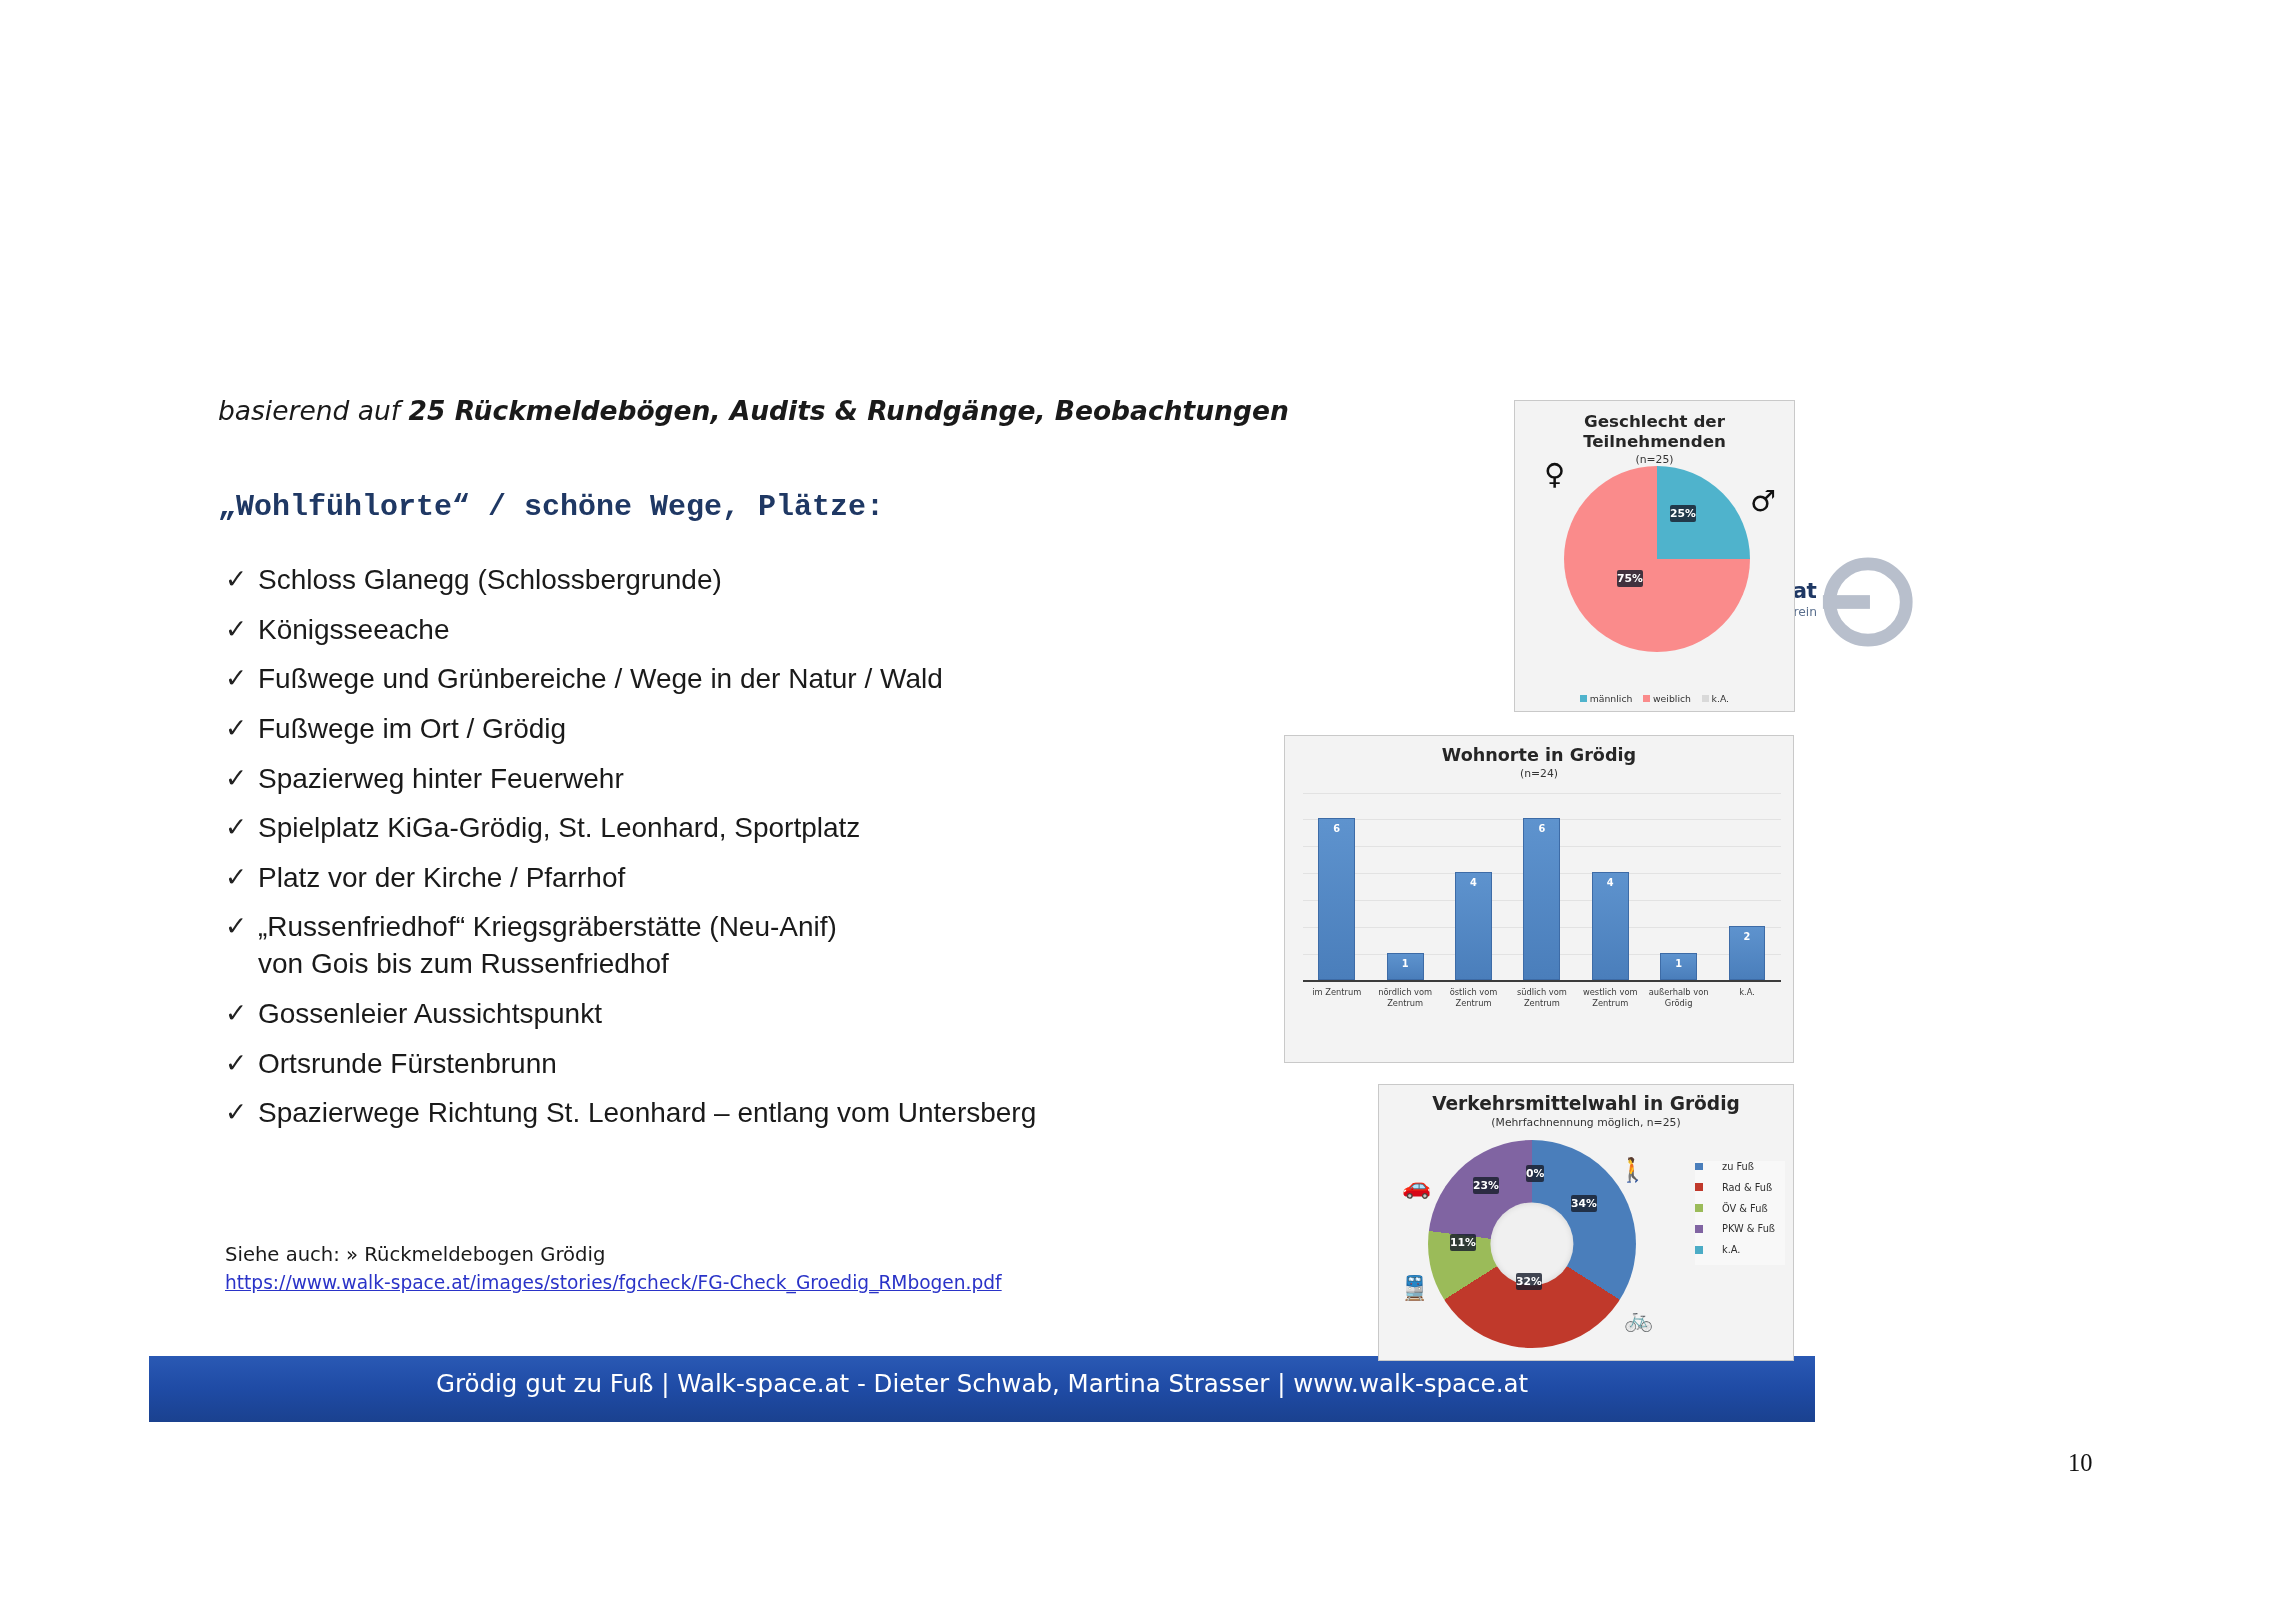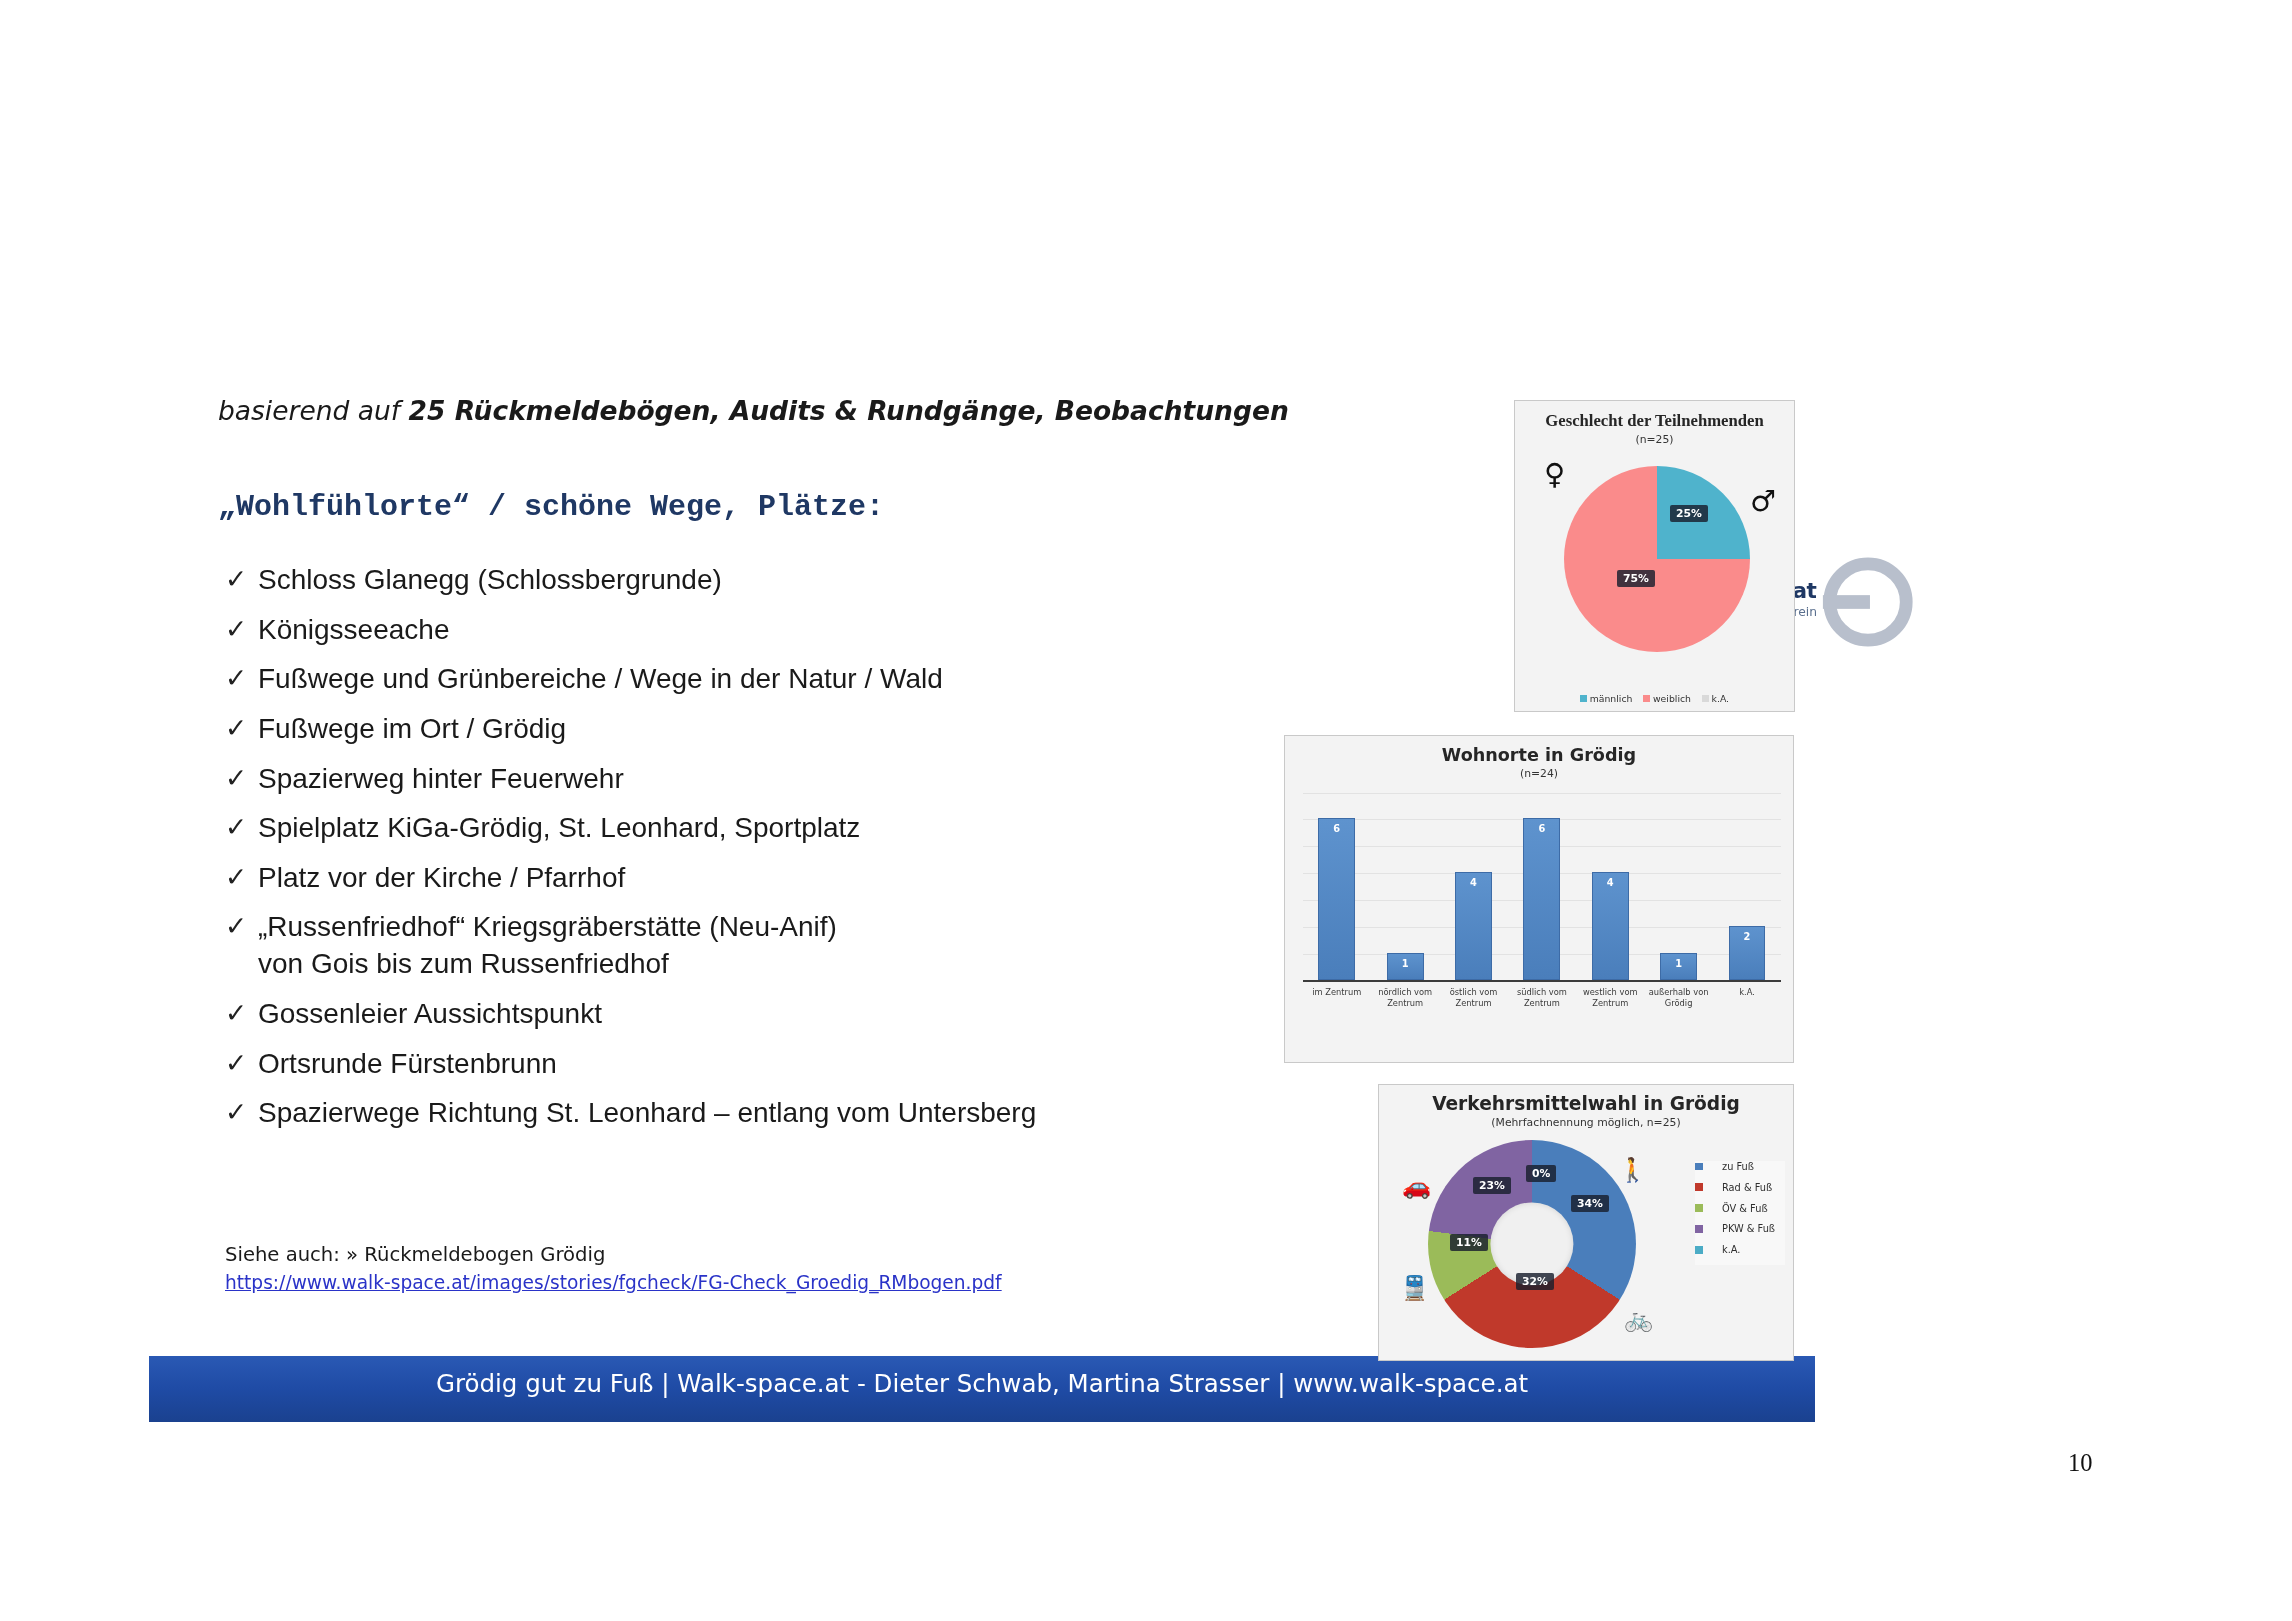--- a/index.html
+++ b/index.html
@@ -201,37 +201,37 @@
     font-family: "DejaVu Sans", sans-serif;
   }
 
   
   #pie-card {
     left: 1365px;
     top: 137px;
     width: 281px;
     height: 312px;
   }
-  #pie-card .chart-title { font-size: 16.7px; margin-top: 9.8px; font-family: Liberation Serif, serif; }
+  #pie-card .chart-title { font-size: 16.7px; margin-top: 9.8px; }
   #pie-card .chart-sub   { font-size: 10.8px; margin-top: 2px; }
   .pie {
     position: absolute;
     left: 49px;
     top: 65px;
     width: 186px;
     height: 186px;
     border-radius: 50%;
   }
   .slice-label {
     position: absolute;
     background: rgba(25,30,45,.82);
     color: #fff;
     font-size: 10.8px;
     font-weight: bold;
-    padding: 2px 6px;
+    padding: 2px 0;
     border-radius: 2px;
     font-family: "DejaVu Sans", sans-serif;
   }
   .gender-glyph {
     position: absolute;
     font-size: 29px;
     color: #111;
     font-family: "DejaVu Sans", sans-serif;
     line-height: 1;
   }

